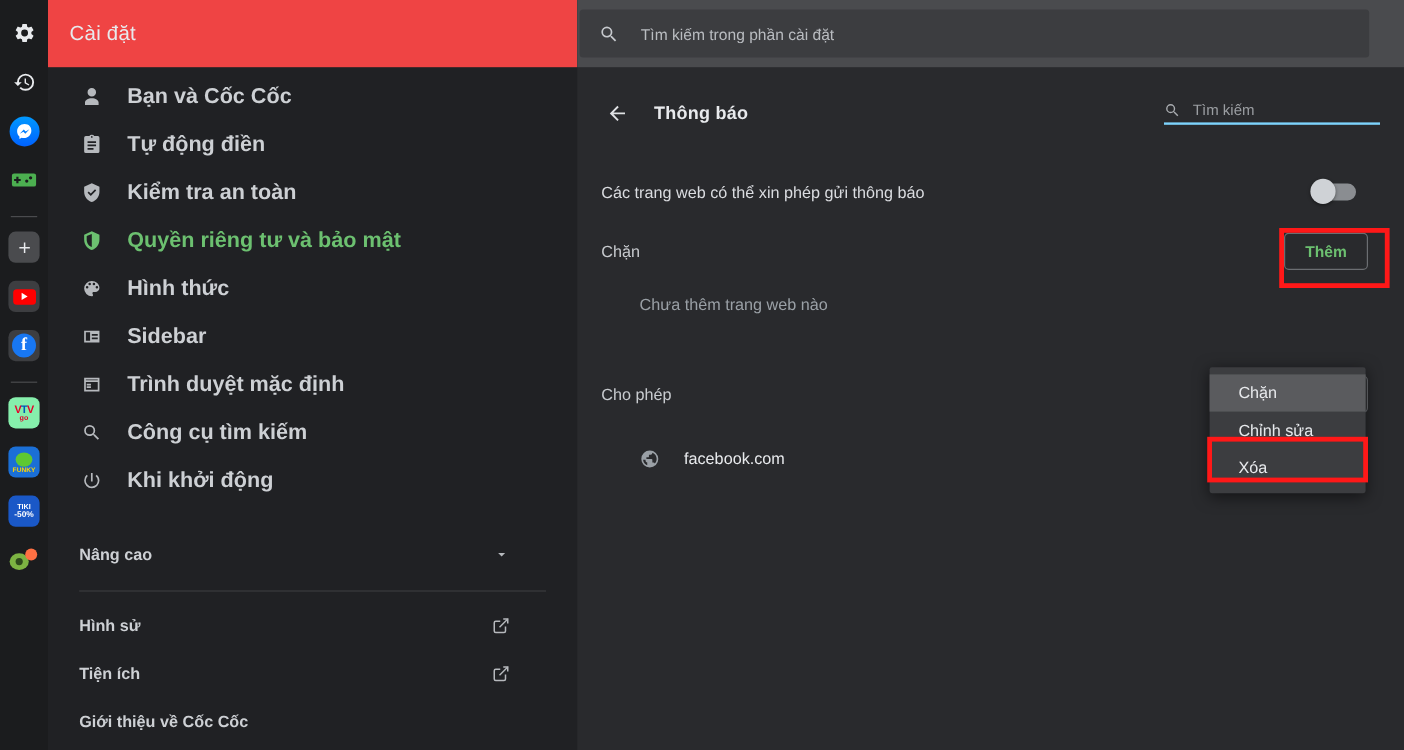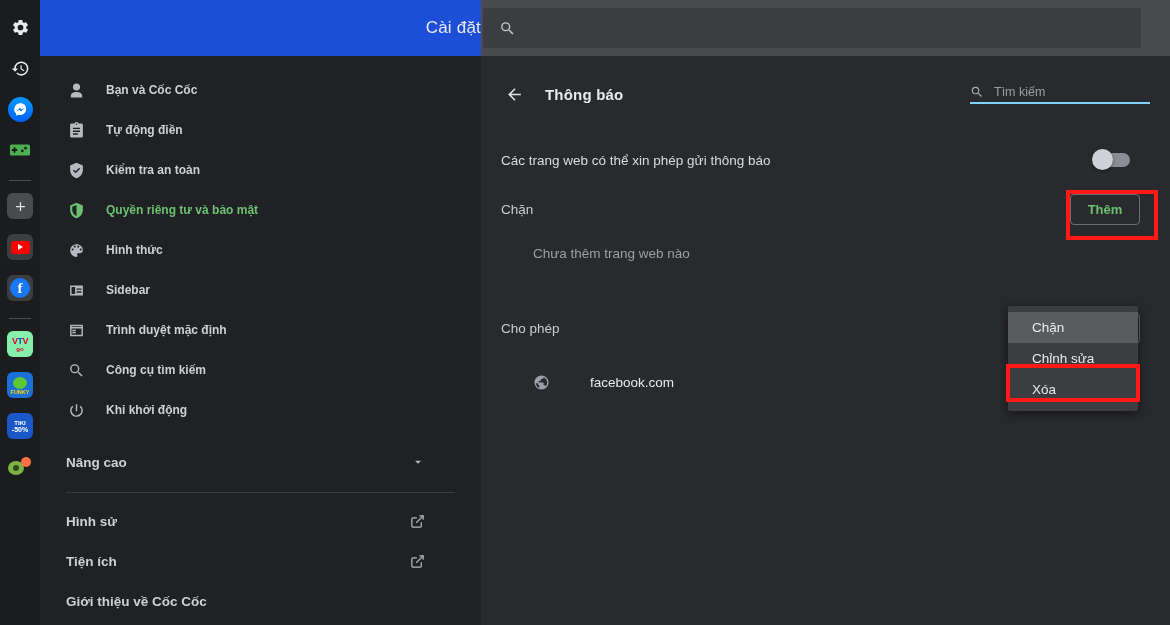--- a/index.html
+++ b/index.html
@@ -41,33 +41,32 @@
     font-size: 9px; font-weight: bold; color: #fff;
     overflow: hidden;
   }
 
   
   .sidebar {
     width: 441px; height: 625px; background: #202124;
     flex: 0 0 441px; position: relative;
   }
   .sidebar-header {
-    height: 56px; background: #1d4ed8;
+    height: 56px; background: #ef4444;
     display: flex; align-items: center;
-    padding-left: 33px;
-    justify-content: flex-end;
+    padding-left: 18px;
   }
   .sidebar-title {
     font-size: 17px; color: #e8eaed; font-weight: 400; letter-spacing: .2px;
   }
   .nav { padding-top: 14px; }
   .nav-item {
-    display: flex; align-items: center;
+    display: flex; align-items: flex-start;
     height: 40px; padding-left: 66px; cursor: pointer;
-    color: #cdd0d4; font-size: 12px; font-weight: 600;
+    color: #cdd0d4; font-size: 18px; font-weight: 600;
   }
   .nav-item .ic {
     position: absolute; margin-left: -40px;
     width: 20px; height: 20px; display: flex; align-items: center; justify-content: center;
   }
   .nav-item.active { color: #6cc070; }
   .nav-item.active .ic svg { fill: #6cc070; }
   .nav-label { margin-left: 0; }
   .ic svg { fill: #b6b9bd; }
 
@@ -148,21 +147,21 @@
     min-width: 70px; height: 31px; padding: 0 16px;
     border: 1px solid #6b6e72; border-radius: 4px;
     background: transparent; color: #6cc070; font-size: 13px; font-weight: 700;
     display: flex; align-items: center; justify-content: center; cursor: pointer;
     font-family: "Liberation Sans", sans-serif;
   }
   .empty-txt { color: #9aa0a6; font-size: 13.5px; padding: 14px 0 0 52px; }
 
   .site-list { margin-top: 10px; }
   .site-row {
-    display: flex; align-items: center; height: 42px; padding-left: 52px; gap: 20px;
+    display: flex; align-items: center; height: 42px; padding-left: 52px;
   }
   .fav { width: 17px; height: 17px; margin-right: 20px; display:flex; align-items:center; justify-content:center; }
   .site-name { color: #e8eaed; font-size: 13.5px; }
 
   
   .hl { position: absolute; border: 4px solid #ff1818; pointer-events: none; }
 
   
   .ctx {
     position: absolute; background: #3c3d40;
@@ -396,20 +395,21 @@
 
   <div class="main">
 
     <div class="main-topbar">
       <div class="searchbox">
         <span class="mg">
           <svg width="17" height="17" viewBox="0 0 24 24" fill="#c6c9cd">
               <path d="M15.5 14h-.79l-.28-.27A6.47 6.47 0 0016 9.5 6.5 6.5 0 109.5 16c1.61 0 3.09-.59 4.23-1.57l.27.28v.79l5 4.99L20.49 19l-4.99-5zm-6 0A4.5 4.5 0 1114 9.5 4.49 4.49 0 019.5 14z"></path>
             </svg>
         </span>
+        <input type="text" placeholder="Tìm kiếm trong phần cài đặt" style="">
       </div>
     </div>
 
     <div class="panel-head">
       <span class="back-btn">
         <svg width="19" height="19" viewBox="0 0 24 24" fill="#dfe1e4">
             <path d="M20 11H7.83l5.59-5.59L12 4l-8 8 8 8 1.41-1.41L7.83 13H20v-2z"></path>
           </svg>
       </span>
       <span class="panel-title">Thông báo</span>

